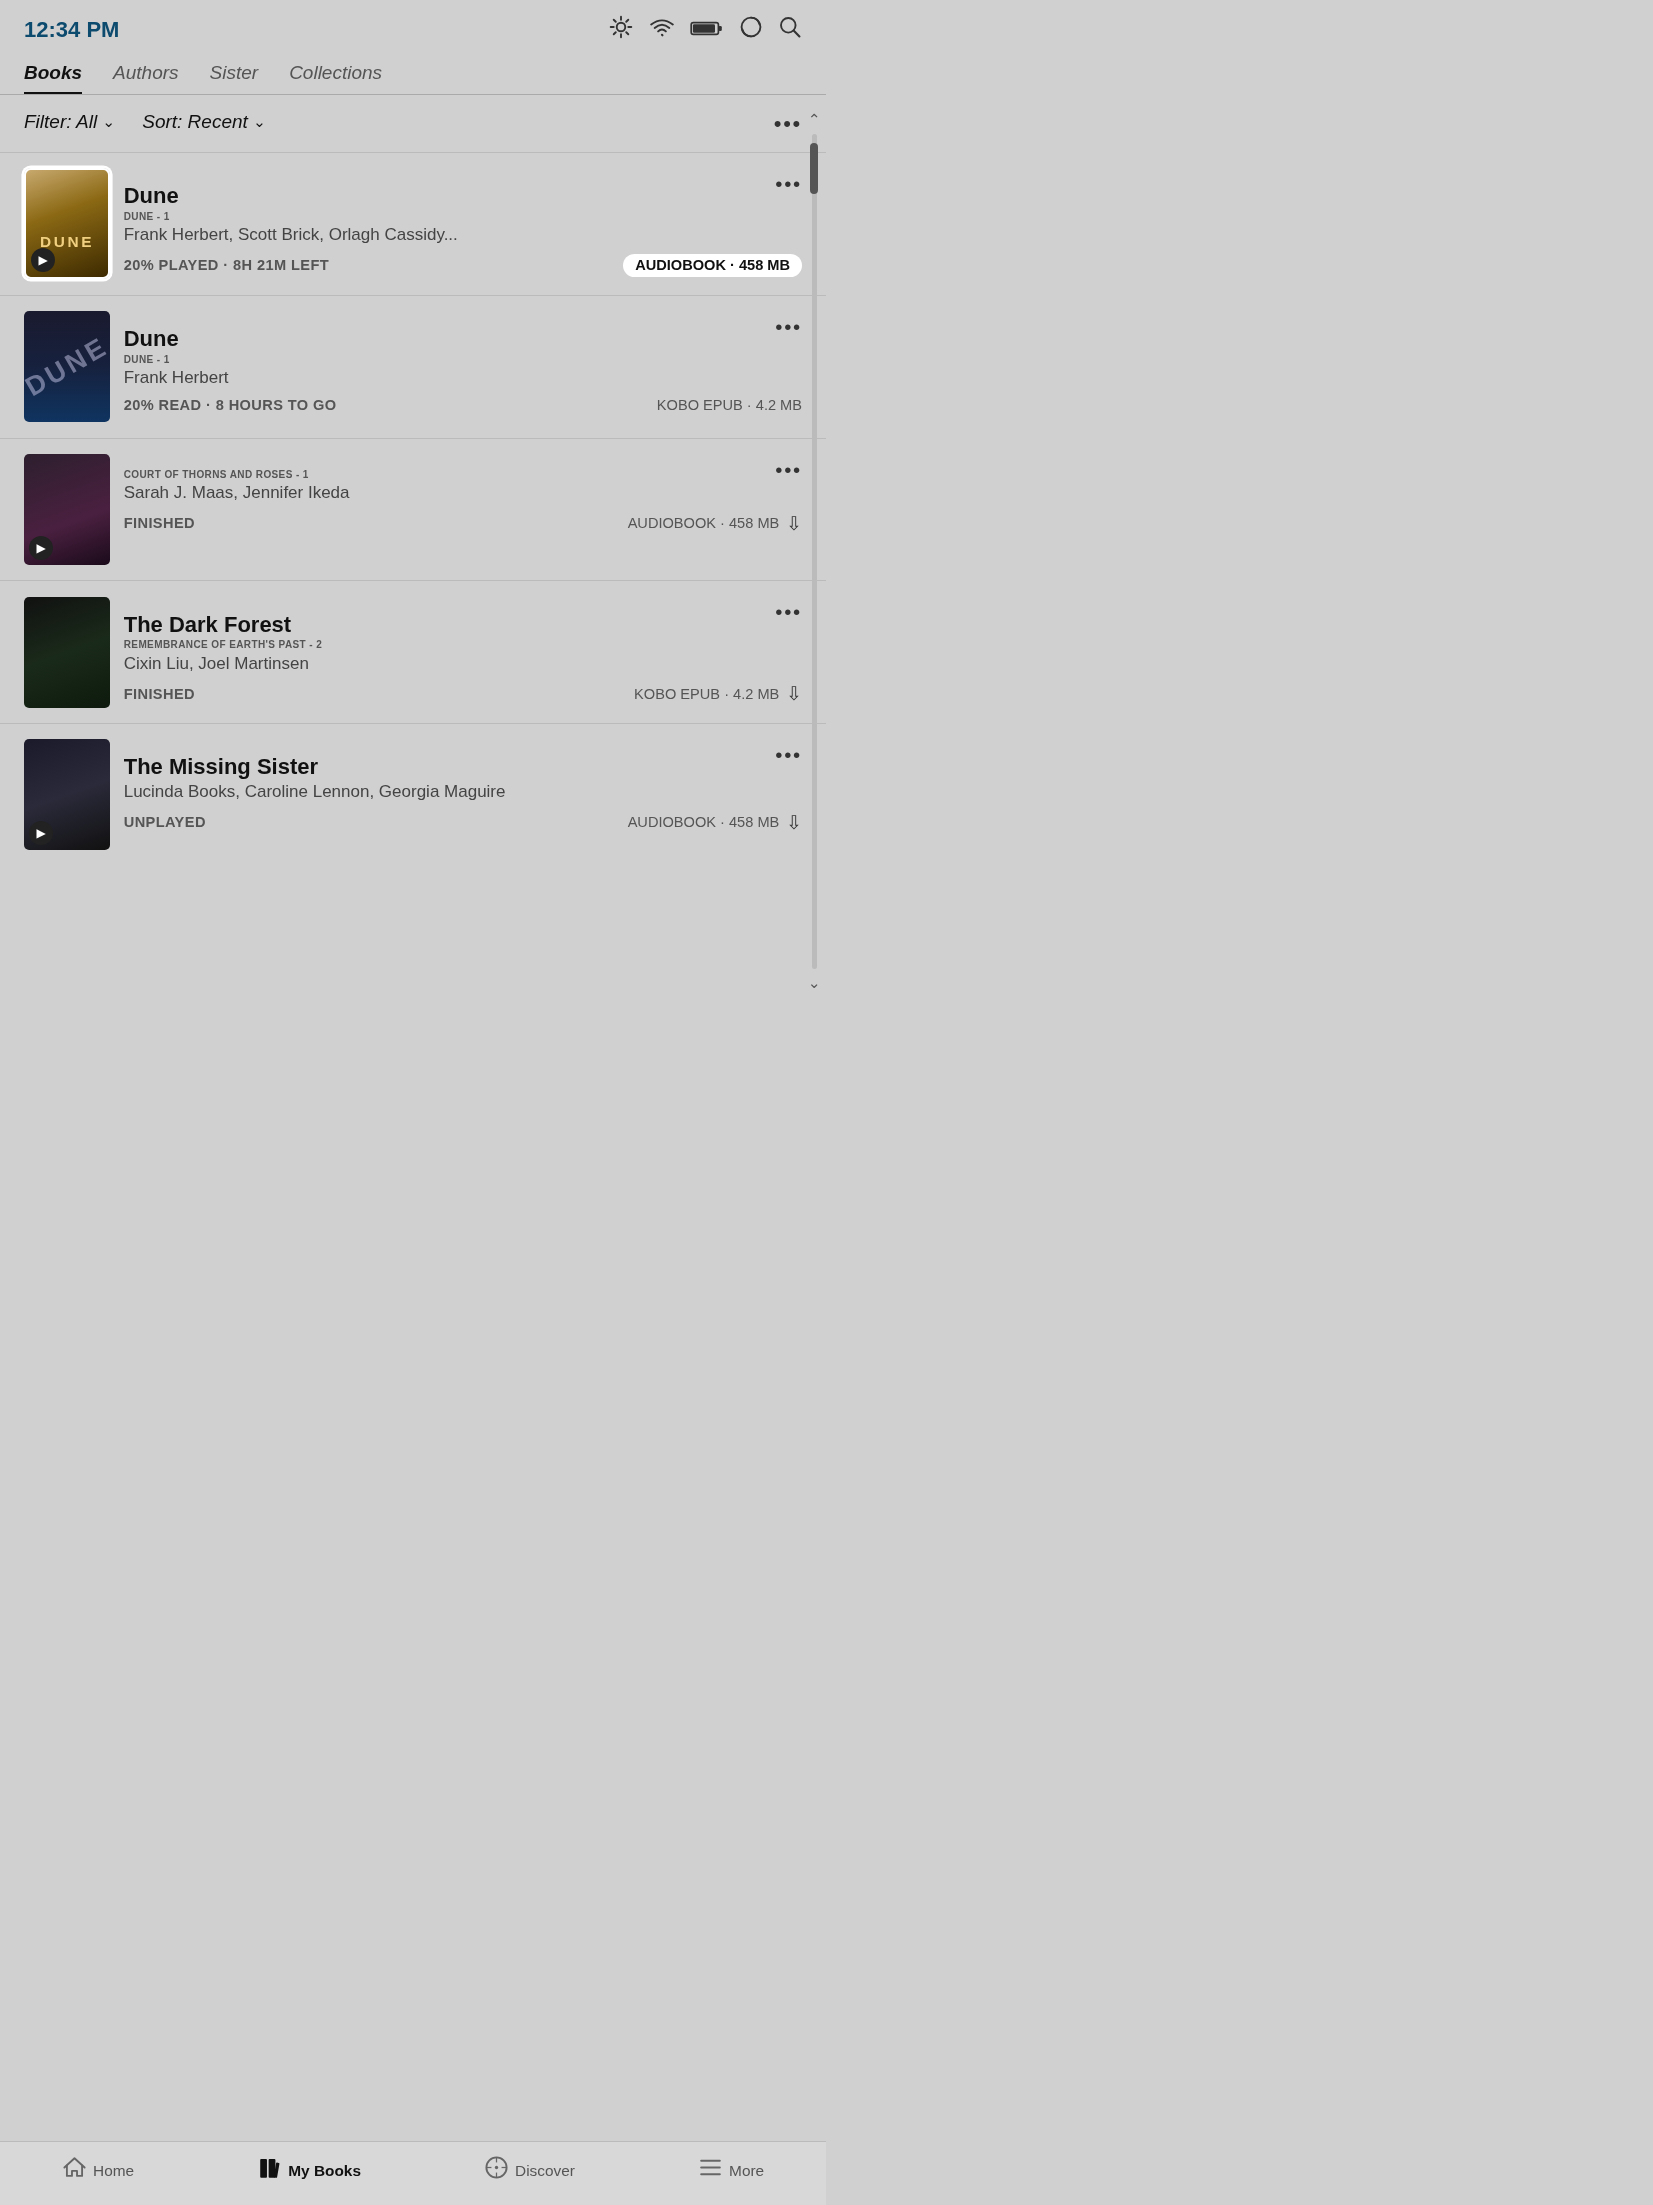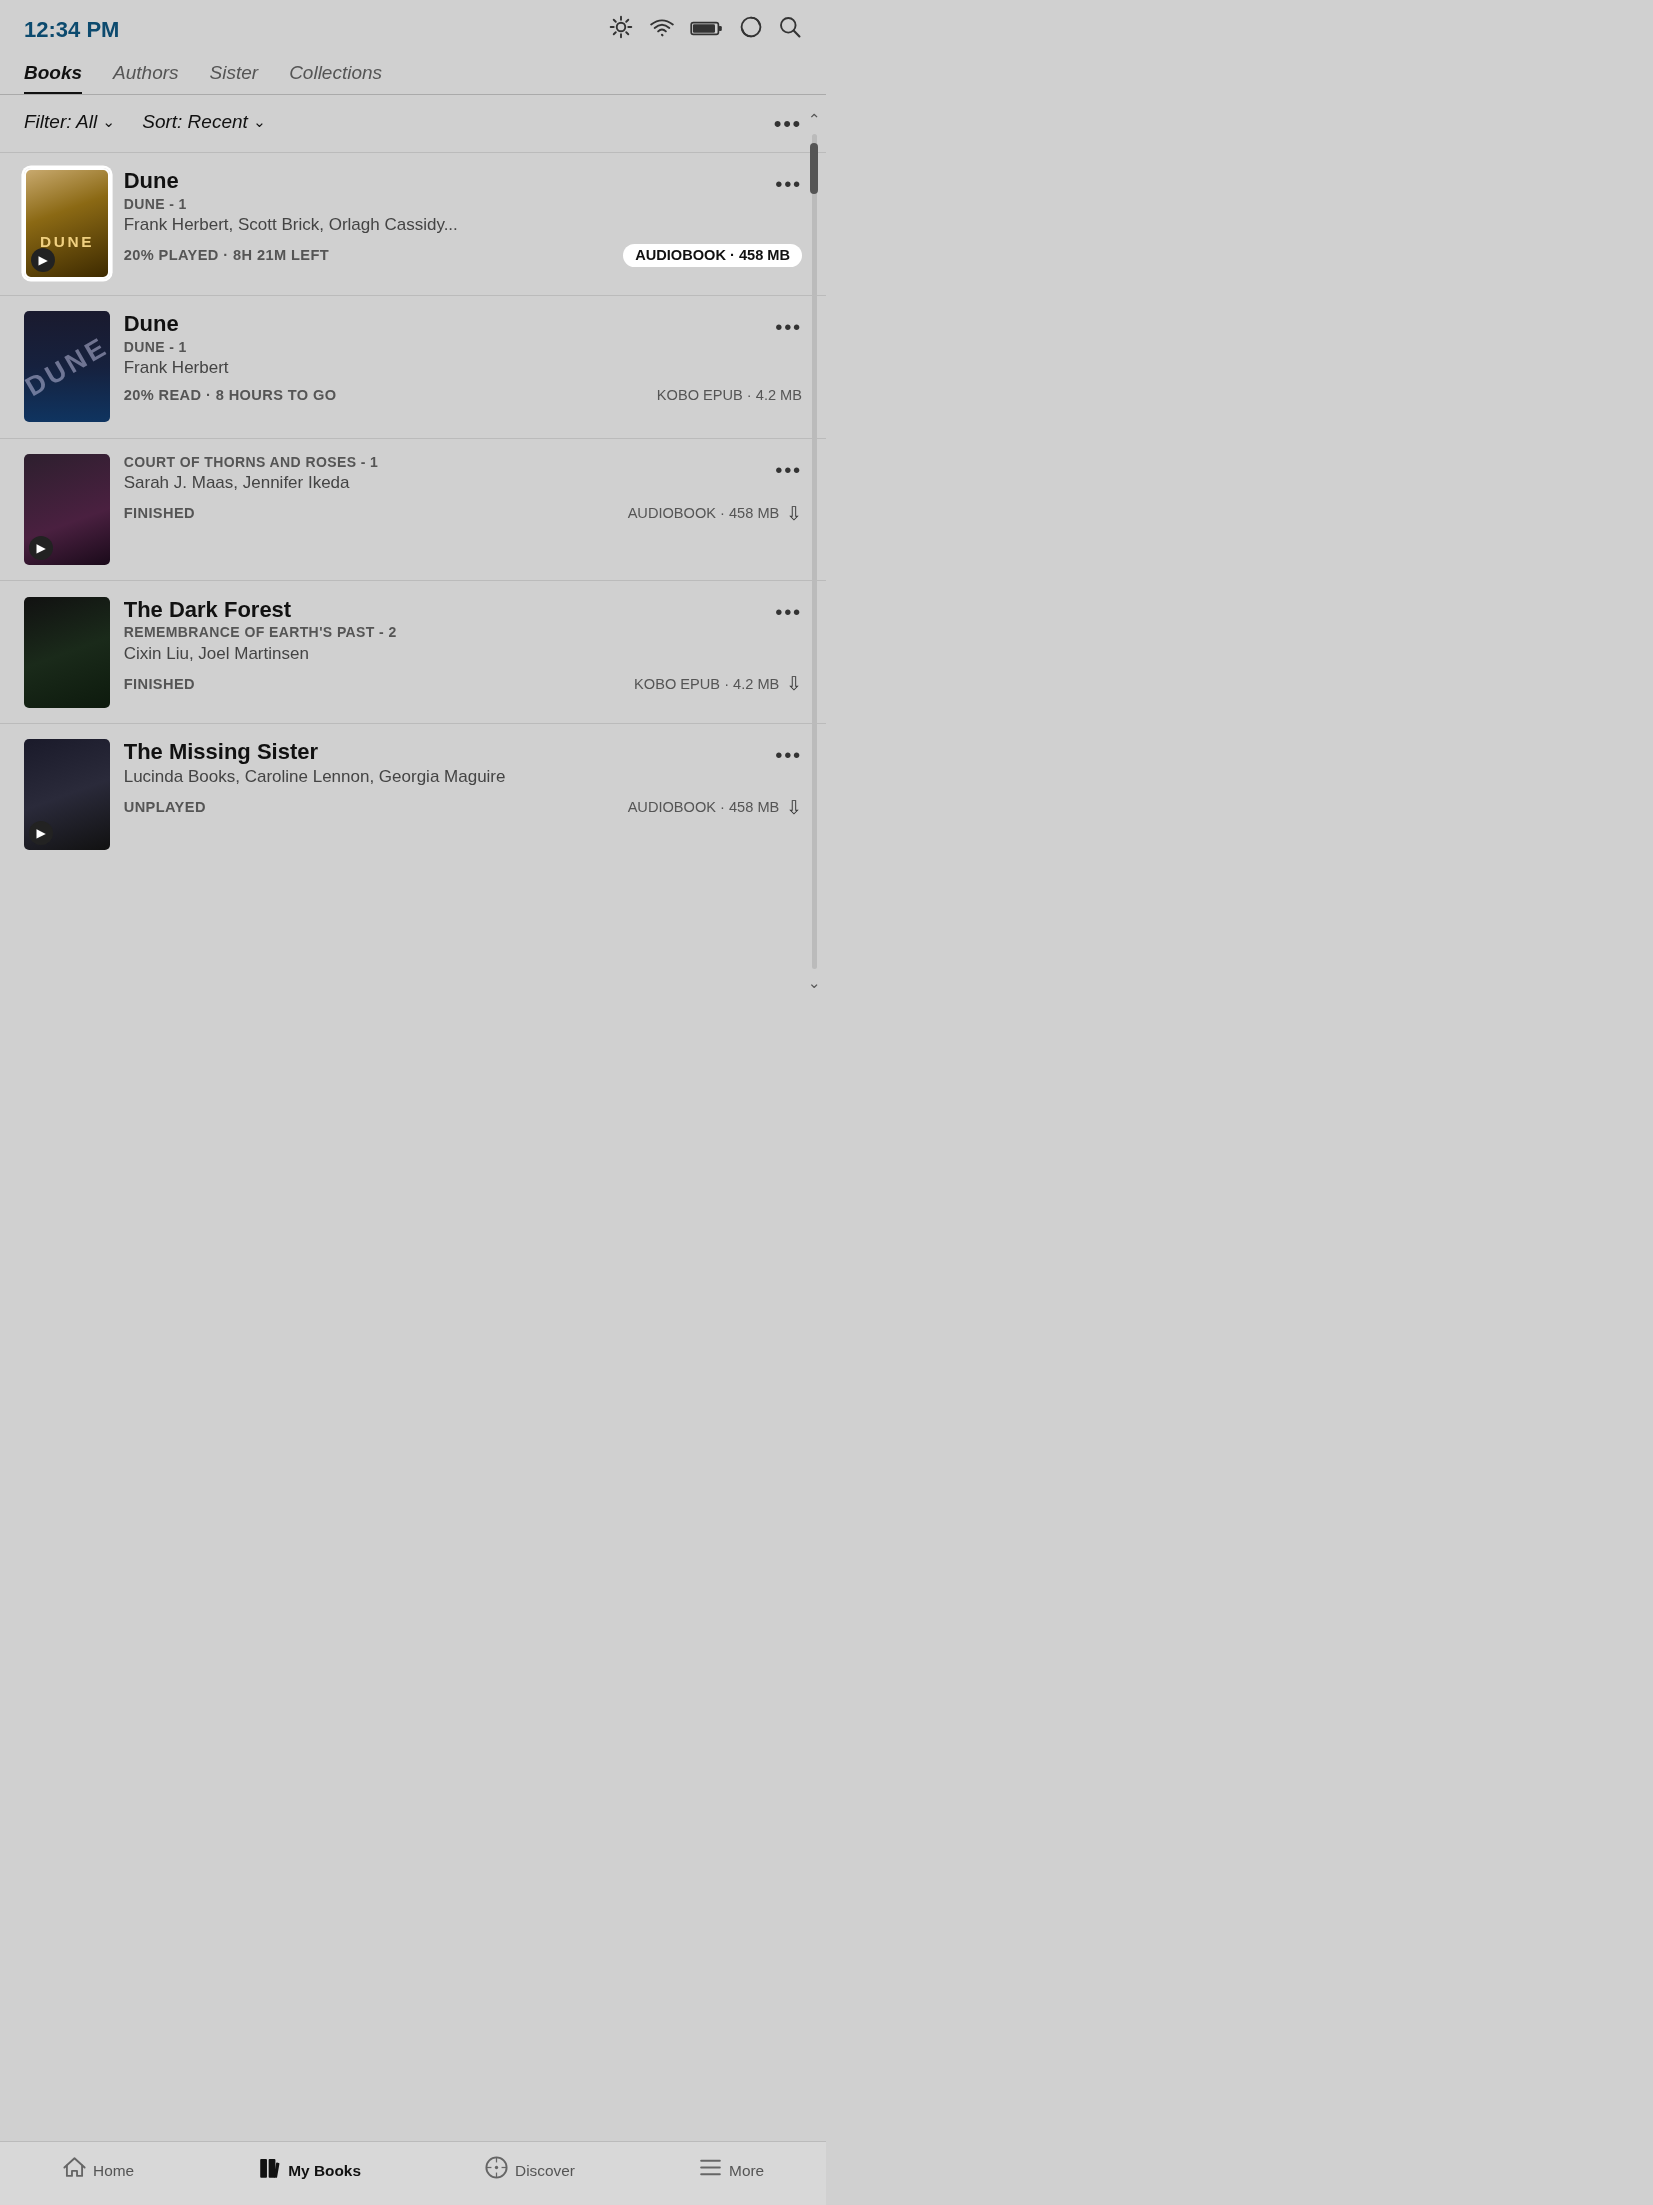--- a/index.html
+++ b/index.html
@@ -168,29 +168,30 @@
       display: flex;
       align-items: center;
       justify-content: center;
       color: #fff;
       font-size: 12px;
     }
 
     .book-info {
       flex: 1;
       min-width: 0;
+      margin-top: 15px;
     }
     .book-title {
       font-size: 22px;
       font-weight: 600;
       color: #111;
       margin-bottom: 1.7px;
     }
     .book-series {
-      font-size: 14px;
+      font-size: 10px;
       font-weight: 600;
       color: #555;
       text-transform: uppercase;
       letter-spacing: 0.4px;
       margin-bottom: 3.4px;
     }
     .book-authors {
       font-size: 17px;
       color: #444;
       margin-bottom: 8.6px;

